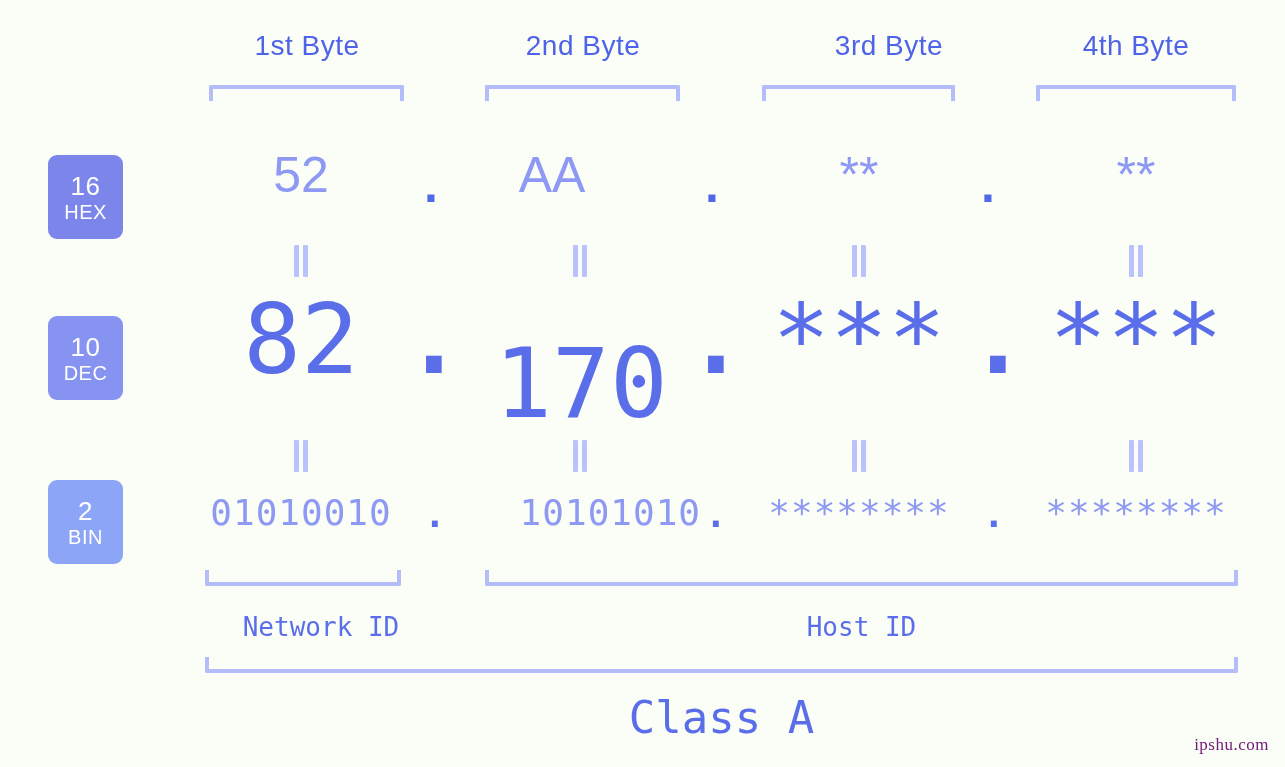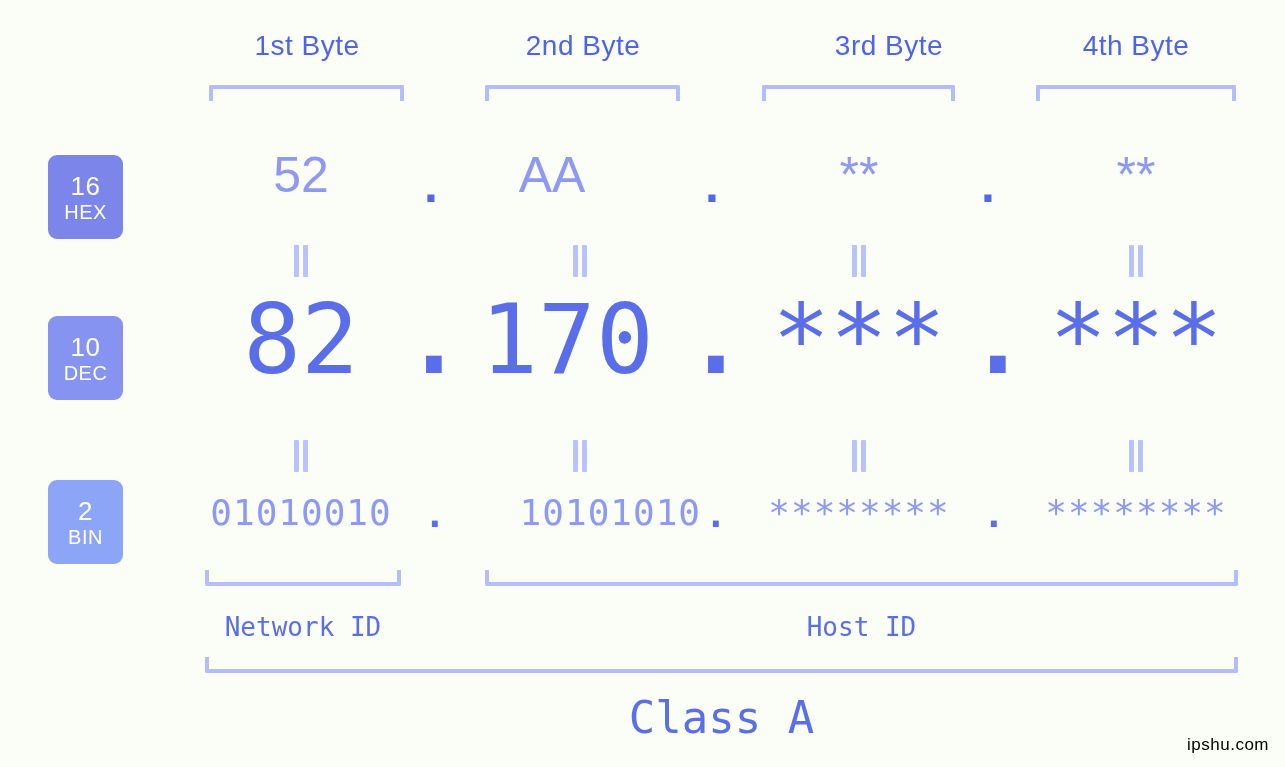--- a/index.html
+++ b/index.html
@@ -194,23 +194,23 @@
     color: #5a6ee9;
     white-space: nowrap;
     line-height: 1;
   }
 
   
   #watermark {
     position: absolute;
     right: 16px;
     bottom: 12px;
-    font-family: Liberation Sans, sans-serif;
+    font-family: Liberation Serif, serif;
     font-size: 17px;
-    color: #000000;
+    color: #701a75;
     letter-spacing: 0.5px;
   }
 </style>
 </head>
 <body>
 
 <div id="stage">
 
   <div class="byte-title" style="left:191px;width:232px;"><span>1st Byte</span></div>
   <div class="byte-title" style="left:467px;width:232px;"><span>2nd Byte</span></div>
@@ -258,21 +258,21 @@
       <i></i>
     </div>
   <div class="eq" style="left:1126px;top:245px;">
       <i></i>
       <i></i>
     </div>
 
   <div class="row" id="row-dec">
     <div class="dec-cell" style="left:181px;width:240px;">82</div>
     <div class="dec-dot" style="left:405px;top:0px;">.</div>
-    <div class="dec-cell" style="left:447px;width:240px;">170</div>
+    <div class="dec-cell" style="left:461px;width:240px;margin-top:44px;">170</div>
     <div class="dec-dot" style="left:687px;top:0px;">.</div>
     <div class="dec-cell" style="left:739px;width:240px;">***</div>
     <div class="dec-dot" style="left:969px;top:0px;">.</div>
     <div class="dec-cell" style="left:1016px;width:240px;">***</div>
   </div>
 
   <div class="eq" style="left:291px;top:440px;">
       <i></i>
       <i></i>
     </div>
@@ -295,21 +295,21 @@
     <div class="bin-cell" style="left:461px;width:240px;text-align:right;">10101010</div>
     <div class="bin-dot" style="left:705px;top:2px;">.</div>
     <div class="bin-cell" style="left:739px;width:240px;">********</div>
     <div class="bin-dot" style="left:983px;top:2px;">.</div>
     <div class="bin-cell" style="left:1016px;width:240px;">********</div>
   </div>
 
   <div class="bracket-bottom" style="left:205px;top:570px;width:196px;"></div>
   <div class="bracket-bottom" style="left:485px;top:570px;width:753px;"></div>
 
-  <div class="section-caption" style="left:205px;top:614px;width:196px;">Network ID</div>
+  <div class="section-caption" style="left:223px;top:614px;width:196px;">Network ID</div>
   <div class="section-caption" style="left:485px;top:614px;width:753px;">Host ID</div>
 
   <div class="bracket-bottom" style="left:205px;top:657px;width:1033px;"></div>
   <div id="class-caption" style="left:205px;top:696px;width:1033px;">Class A</div>
 
   <div id="watermark">ipshu.com</div>
 
 </div>
 
 </body></html>

